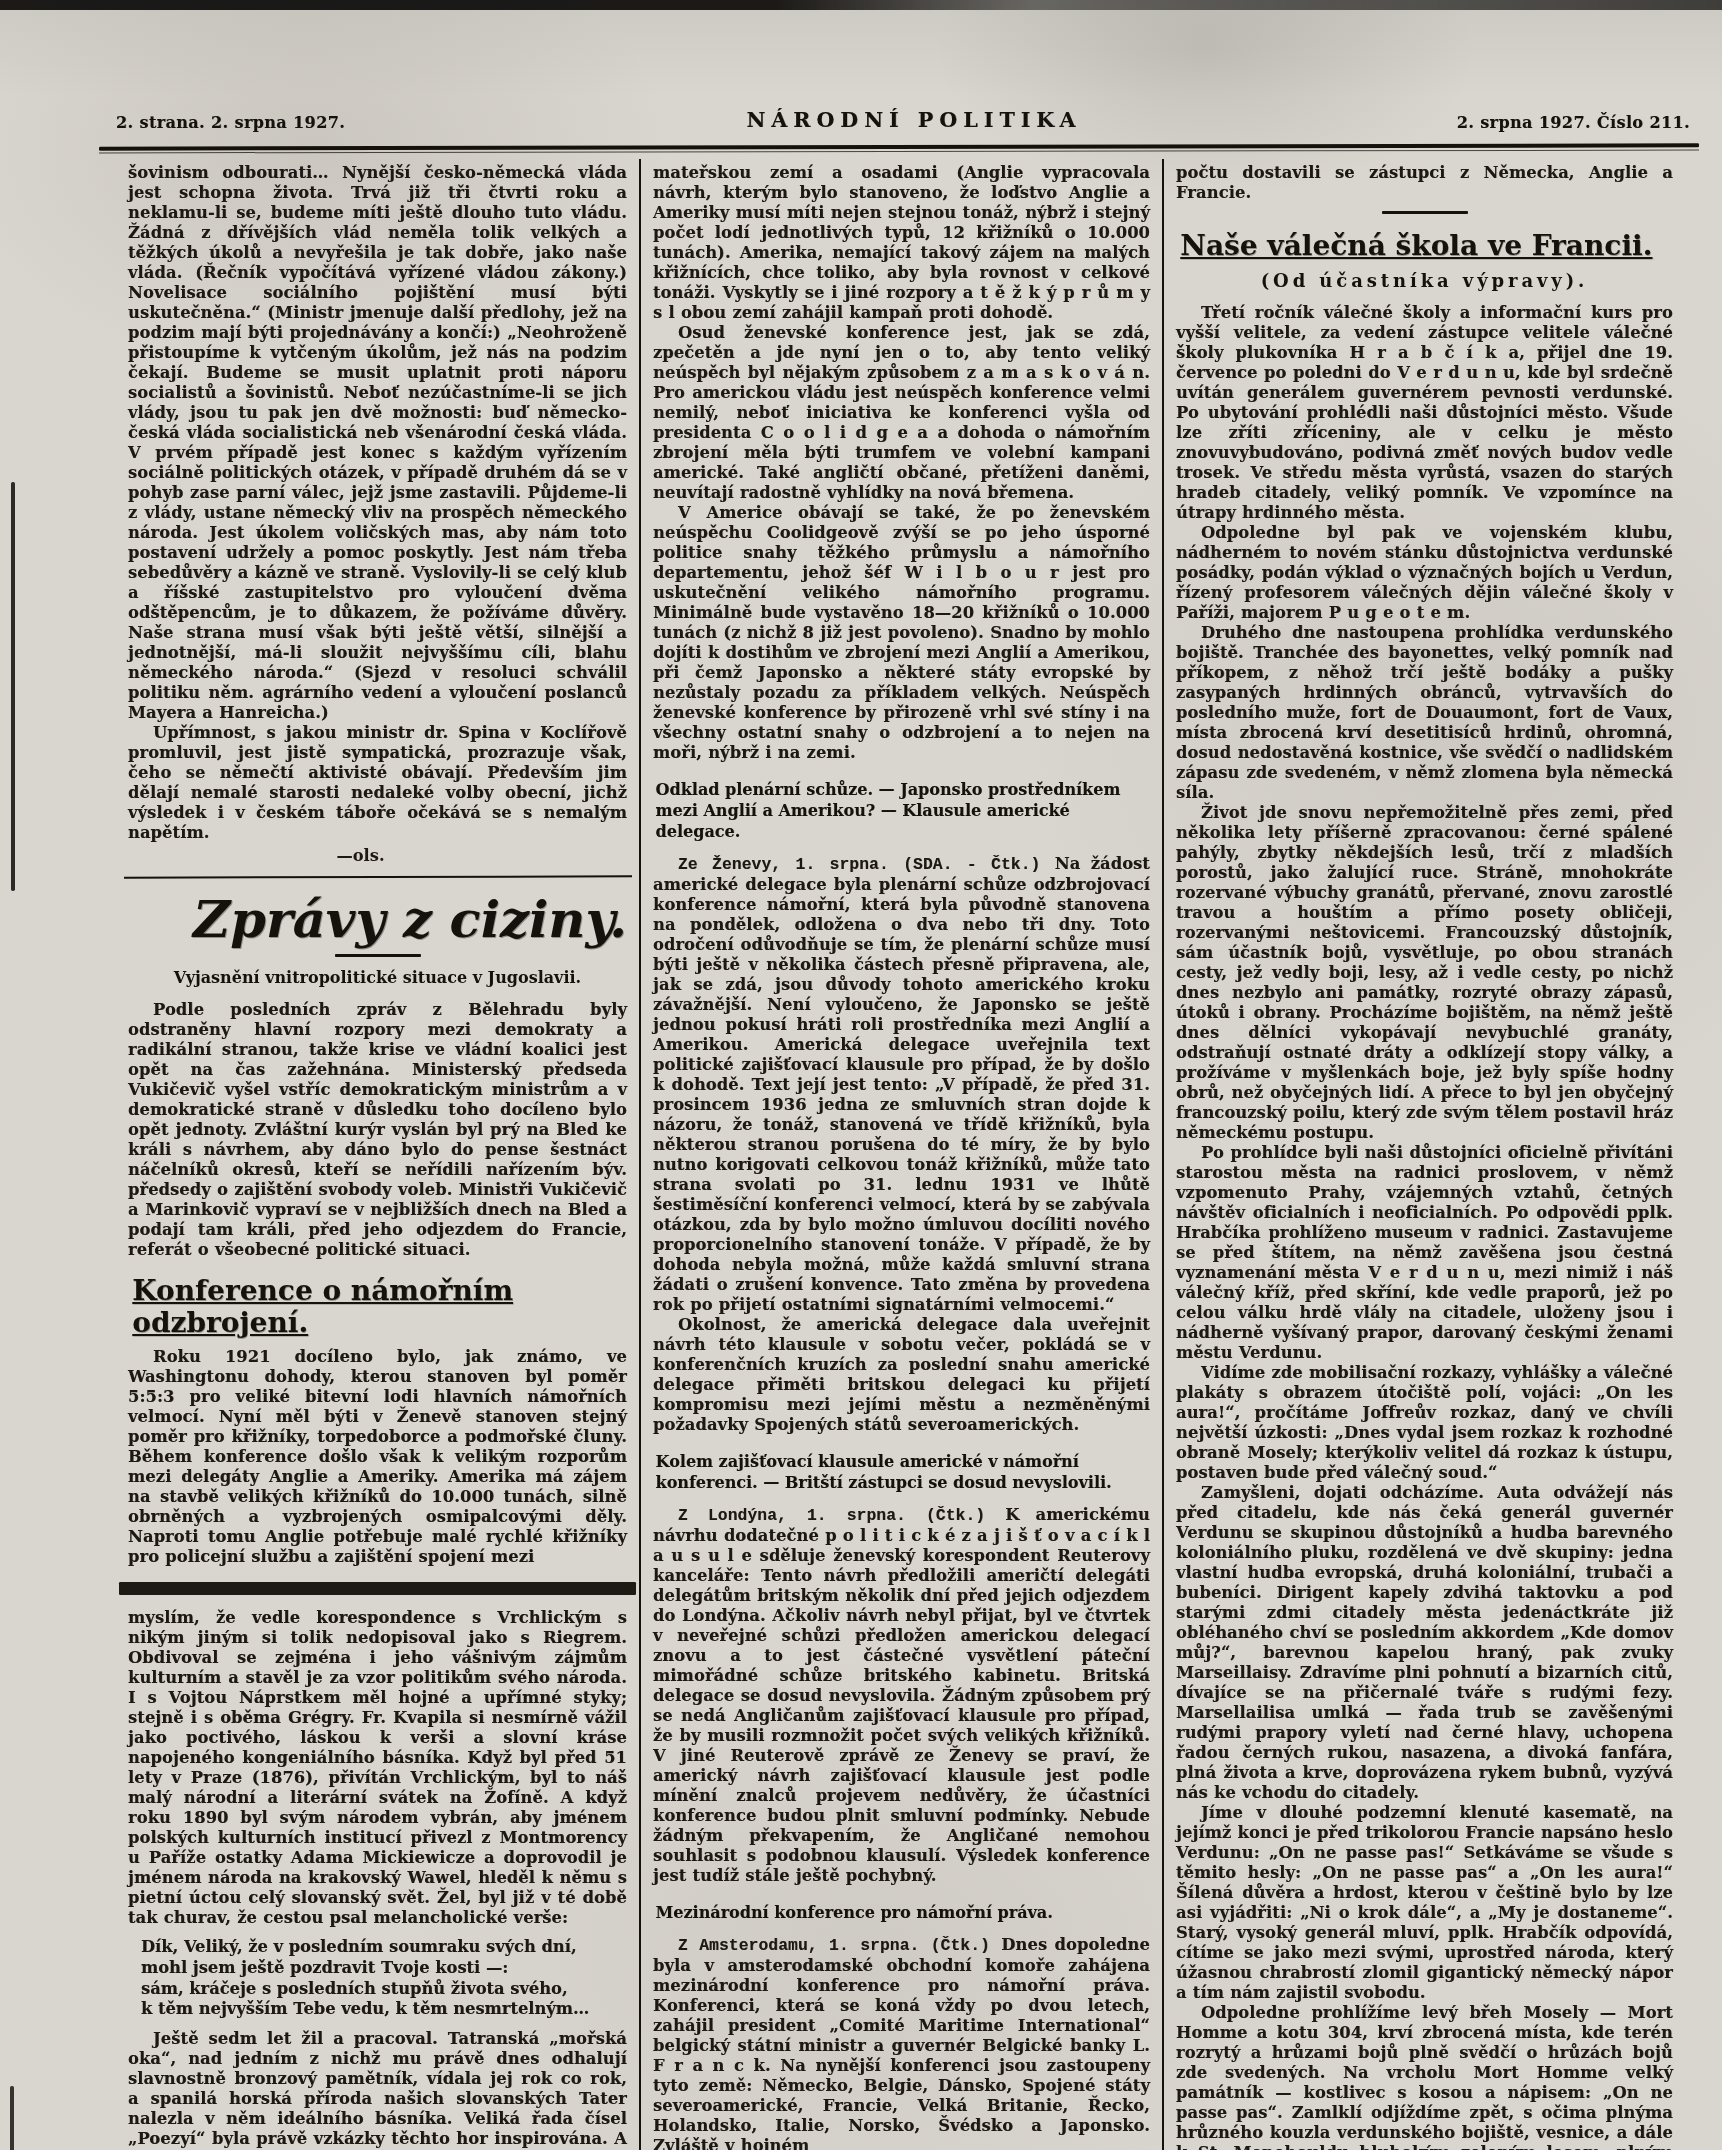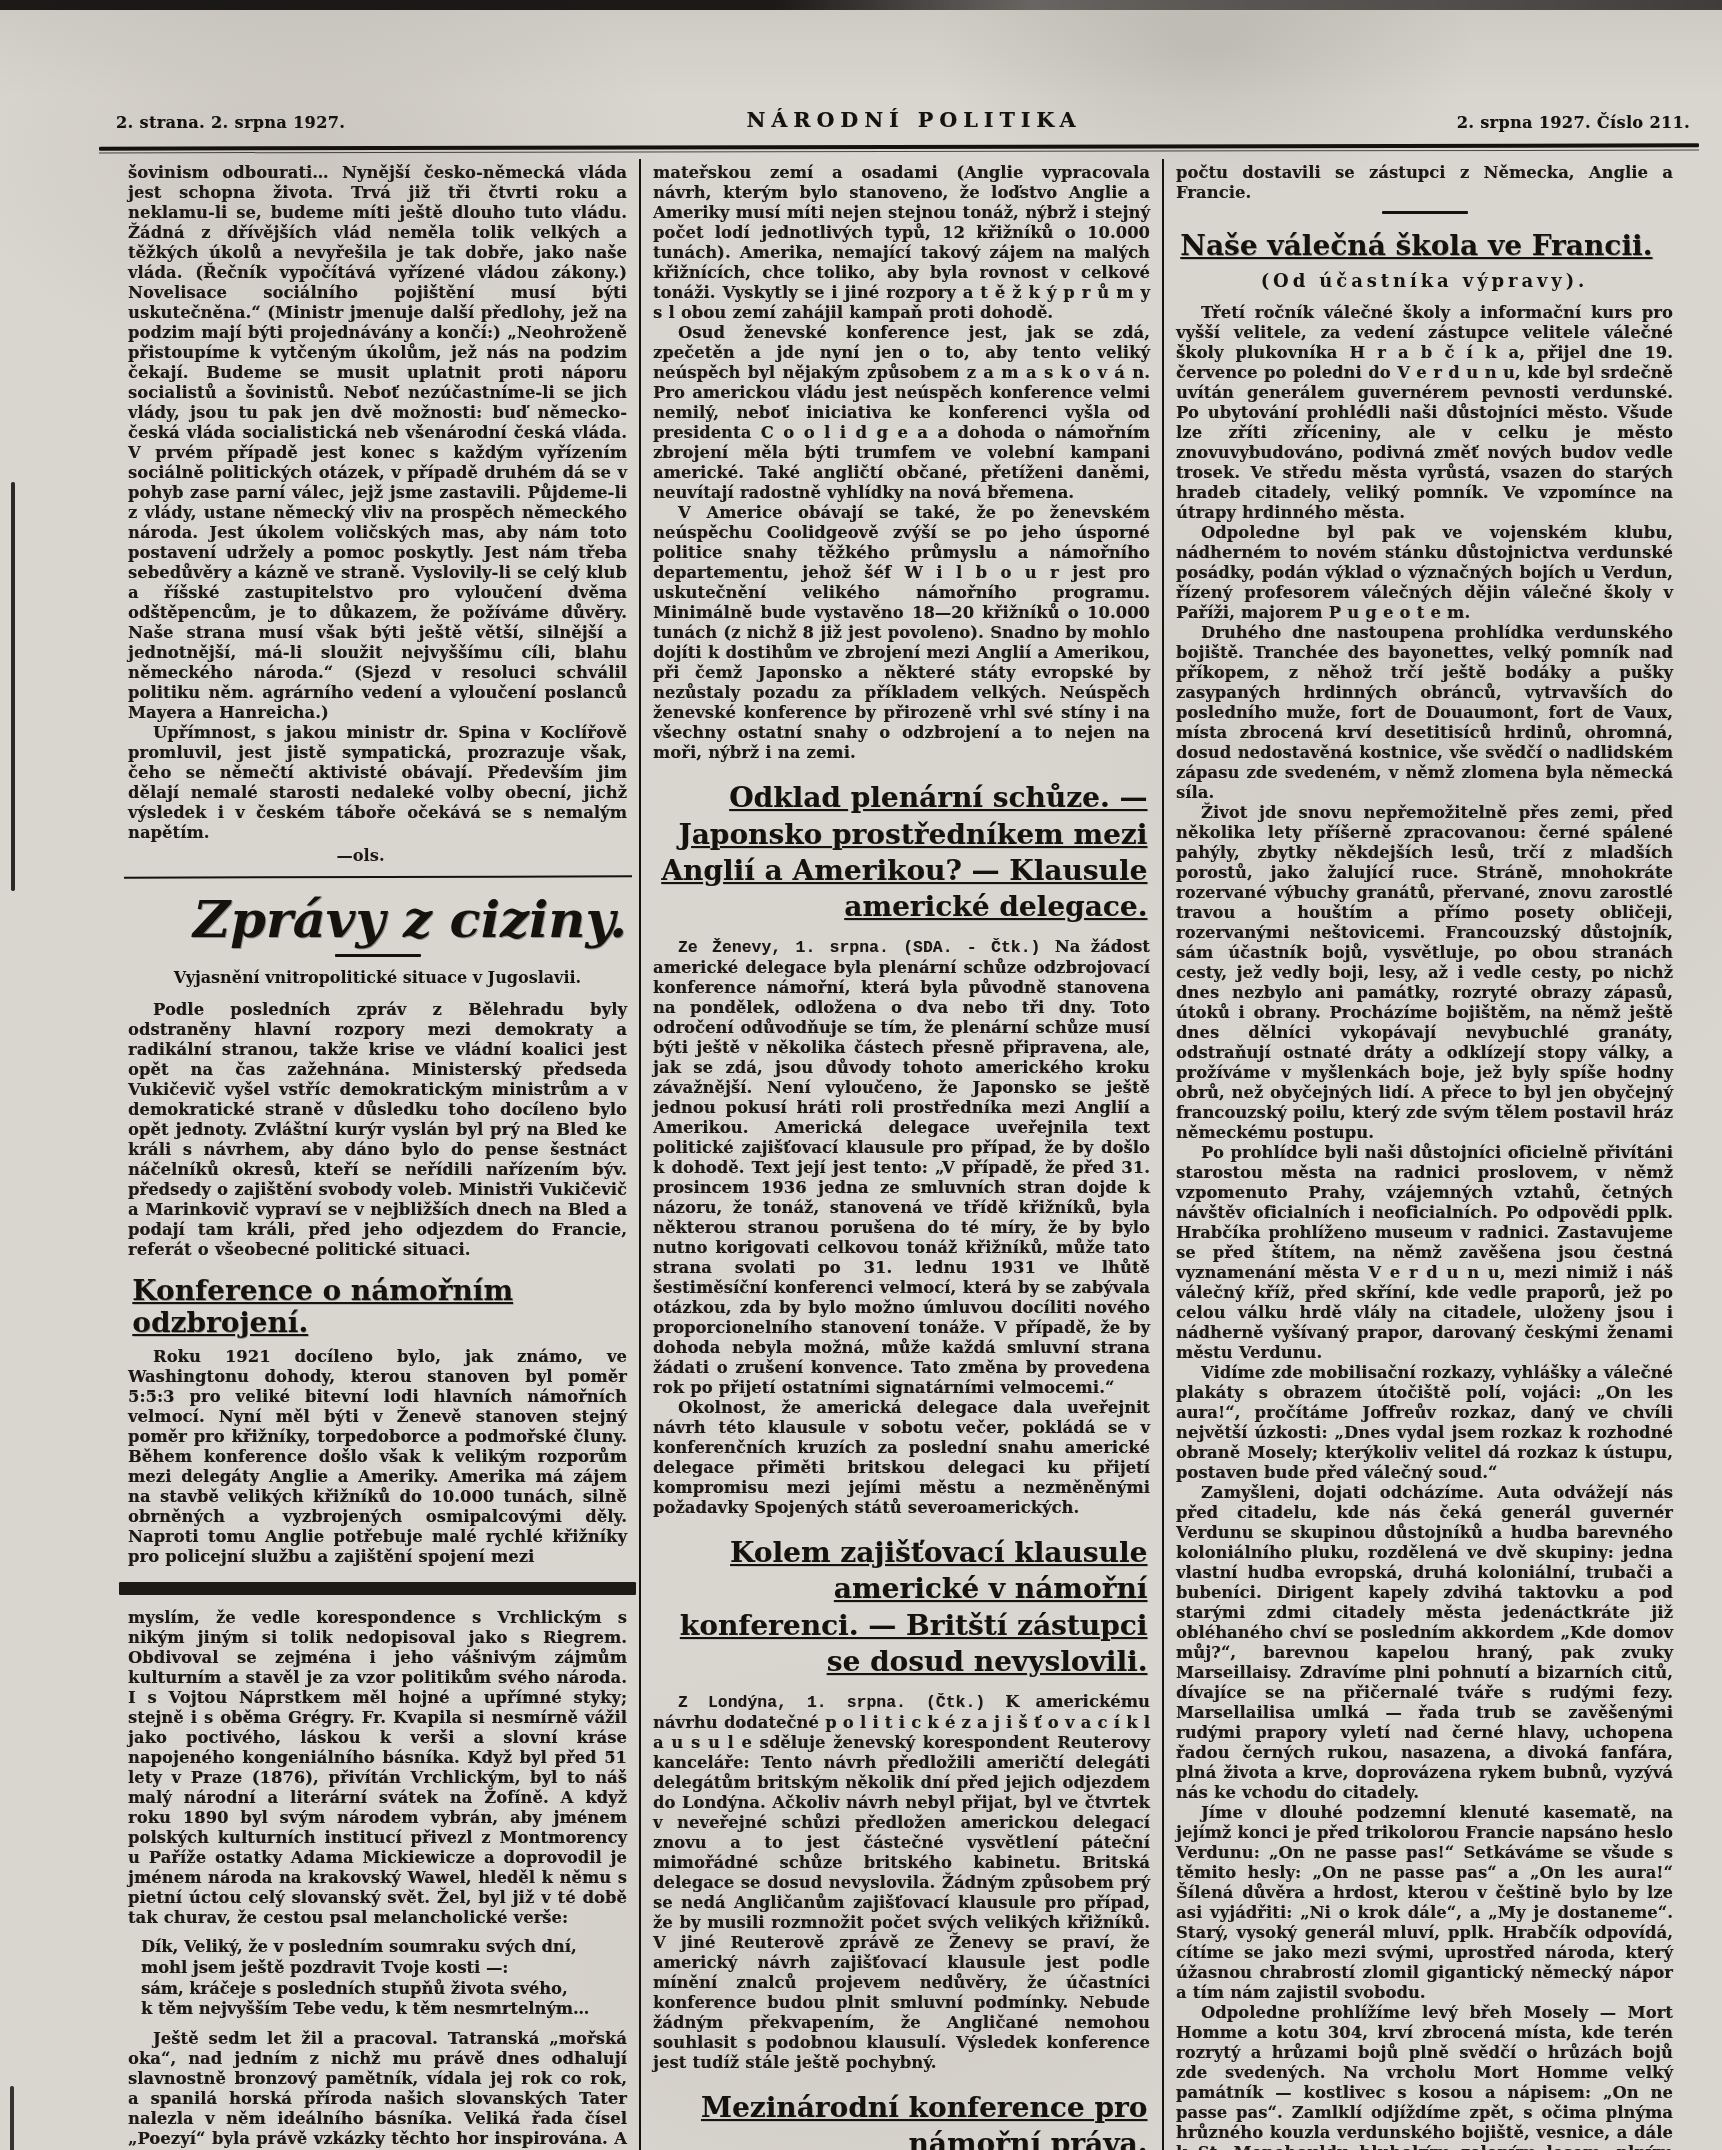--- a/index.html
+++ b/index.html
@@ -56,22 +56,22 @@
     text-indent:25px;font-weight:700;letter-spacing:0.1px;word-spacing:0.4px;
     text-shadow:0.3px 0.3px 0.4px rgba(25,20,15,.45);
   }
   .para.ni{text-indent:0;}
   .para .lead{font-weight:900;font-family:Liberation Mono, monospace;}
   .sig{margin:2.6px 0 6px;font-size:16.3px;font-weight:900;text-align:center;padding-right:34px;}
   .h1{font-size:51px;line-height:1.05;font-weight:900;font-style:italic;text-align:right;
       color:var(--ink);margin:14.6px 0 4.3px;text-shadow:0.9px 0.9px 0.4px rgba(20,16,12,.35);}
   .h2{font-size:28px;line-height:1.15;font-weight:900;text-align:left;color:var(--ink);
       margin:15.5px 4.3px 7.7px;text-shadow:0.6px 0.6px 0.4px rgba(20,16,12,.35);text-decoration:underline;}
-  .h3{font-size:28px;line-height:1.3;font-weight:900;text-align:right;color:var(--ink);
-      margin:17px 2.6px 11.2px;text-shadow:0.4px 0.4px 0.4px rgba(20,16,12,.35);text-decoration:underline;}
+  .h3{font-size:16px;line-height:1.3;font-weight:900;text-align:left;color:var(--ink);
+      margin:17px 2.6px 11.2px;text-shadow:0.4px 0.4px 0.4px rgba(20,16,12,.35);}
   .subhead{font-size:16px;line-height:1.25;font-weight:900;text-align:center;color:var(--ink);margin:2.6px 0 11.2px;}
   .subhead.sp{letter-spacing:3.9px;font-size:18px;}
   .rule{border:0;border-top:2.6px solid var(--ink);margin:11.2px -4.3px 5.2px;transform:rotate(-.15deg);}
   .divider{width:86px;height:3.4px;background:var(--ink);margin:7.7px auto 11.2px;border-radius:0.9px;}
   .bar{height:13px;background:var(--ink);margin:14.6px -8.6px 13px;border-radius:1.3px;opacity:.96;}
   .verse{margin:9.5px 0 9.5px 13px;font-size:16.3px;line-height:20.6px;font-weight:700;
          text-shadow:0.3px 0.3px 0.4px rgba(25,20,15,.45);}
   .verse div{white-space:nowrap;}
 </style>
 </head>

